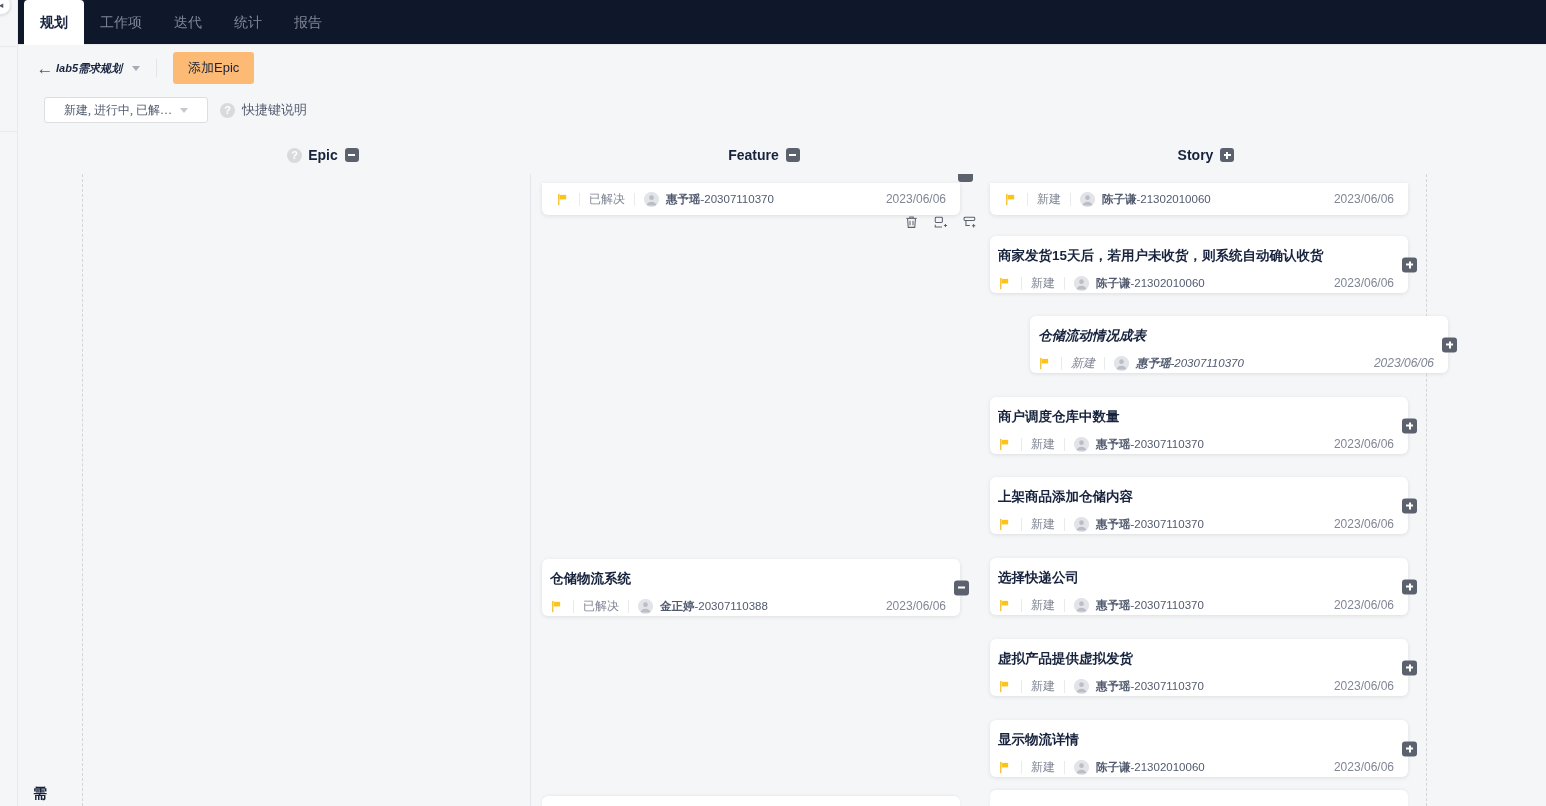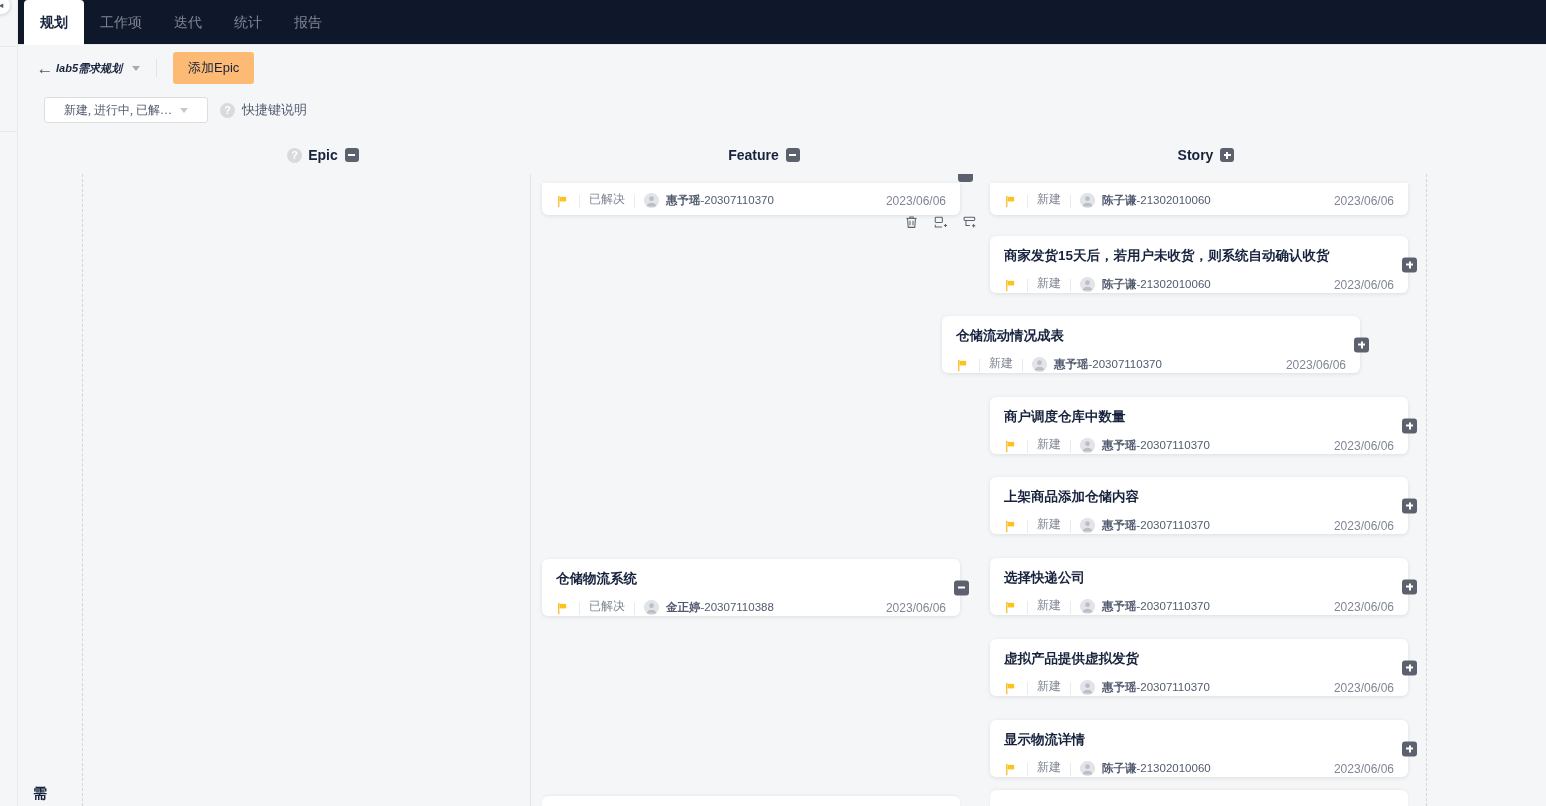--- a/index.html
+++ b/index.html
@@ -132,28 +132,28 @@
   }
   .vline-solid {
     position: absolute; top: 0; width: 1px; height: 632px; background: #e3e5e8;
   }
 
   
   .card {
     position: absolute;
     background: #ffffff; border-radius: 6px;
     box-shadow: 0 1px 4px rgba(0,0,0,.10);
-    padding: 11px 14px 9px 14px;
+    padding: 11px 14px 9px 8px;
   }
   .card-title {
     font-size: 13.5px; font-weight: 700; color: #17233d;
     line-height: 18px; margin-bottom: 9px; white-space: nowrap;
     overflow: hidden; text-overflow: ellipsis;
   }
-  .card-meta { display: flex; align-items: flex-end; height: 18px; }
+  .card-meta { display: flex; align-items: center; height: 18px; }
   .flag-icon { width: 14px; flex: 0 0 auto; display: flex; align-items: center; }
   .flag-icon svg { display: block; }
   .meta-div { width: 1px; height: 13px; background: #e8eaec; margin: 0 9px; flex: 0 0 auto; }
   .status-text { font-size: 12px; color: #808695; white-space: nowrap; }
   .avatar {
     width: 15px; height: 15px; border-radius: 50%; background: #e2e4e8;
     flex: 0 0 auto; display: flex; align-items: center; justify-content: center;
     margin-right: 7px; overflow: hidden;
   }
   .avatar svg { display: block; }
@@ -369,21 +369,21 @@
                 <circle cx="8" cy="8" r="8" fill="#e2e4e8"></circle>
                 <circle cx="8" cy="6" r="2.5" fill="#b9bec7"></circle>
                 <path d="M2.6 14.5a5.6 5.6 0 0 1 10.8 0z" fill="#b9bec7"></path>
               </svg>
             </span>
             <span class="assignee"><span class="cn">陈子谦</span><span>-21302010060</span></span>
             <span class="card-date">2023/06/06</span>
           </div>
           <span class="side-badge plus"></span>
         </div>
-        <div class="card" style="left: 924px; width: 418px; top: 142px; height: 57px;">
+        <div class="card" style="left: 1012px; width: 418px; top: 142px; height: 57px; font-style: italic;">
           <div class="card-title">仓储流动情况成表</div>
           <div class="card-meta">
             <span class="flag-icon">
               <svg width="13" height="13" viewBox="0 0 16 16">
                 <path d="M3.4 1.6v12.8" stroke="#f5b921" stroke-width="1.5" stroke-linecap="round" fill="none"></path>
                 <path d="M4.4 2.3h8.1v5.6H4.4z" fill="#fcc419"></path>
               </svg>
             </span>
             <span class="meta-div"></span>
             <span class="status-text">新建</span>

